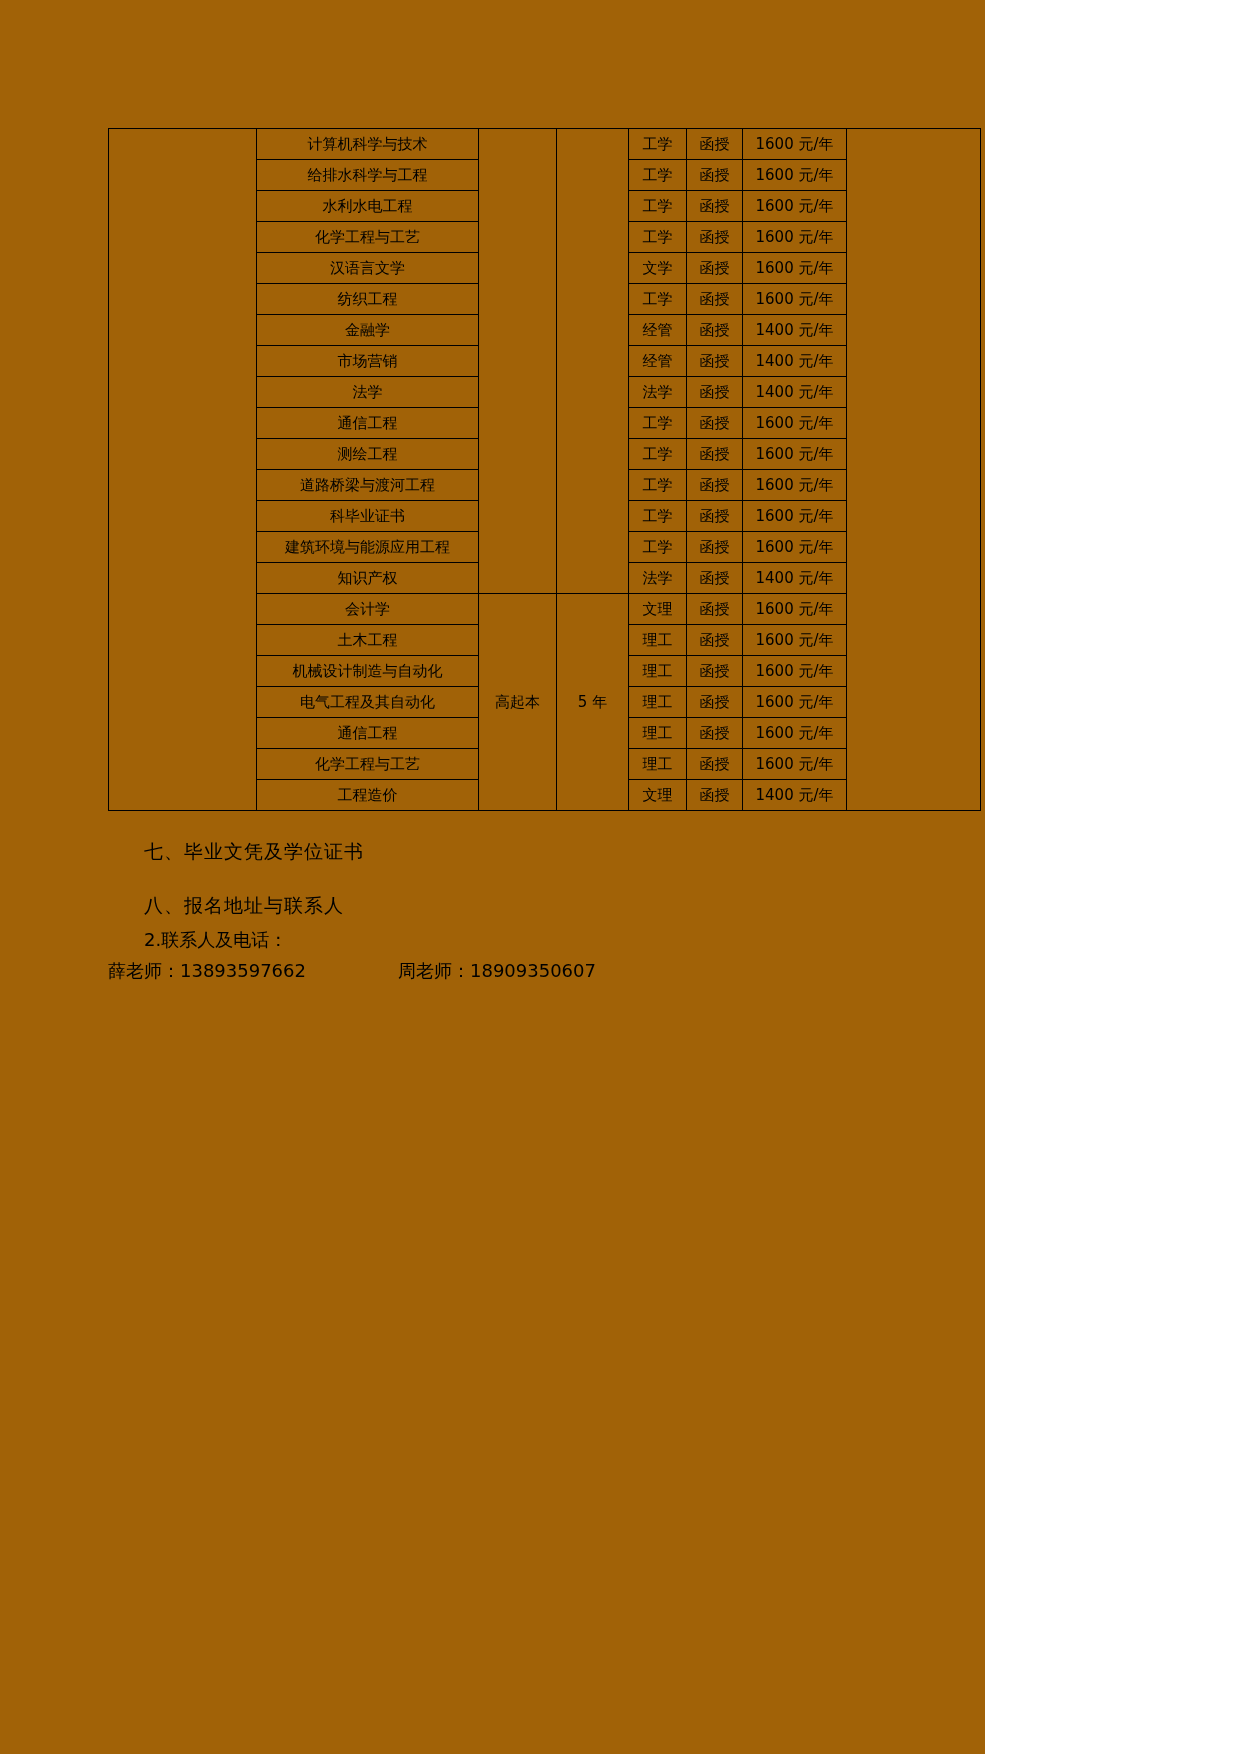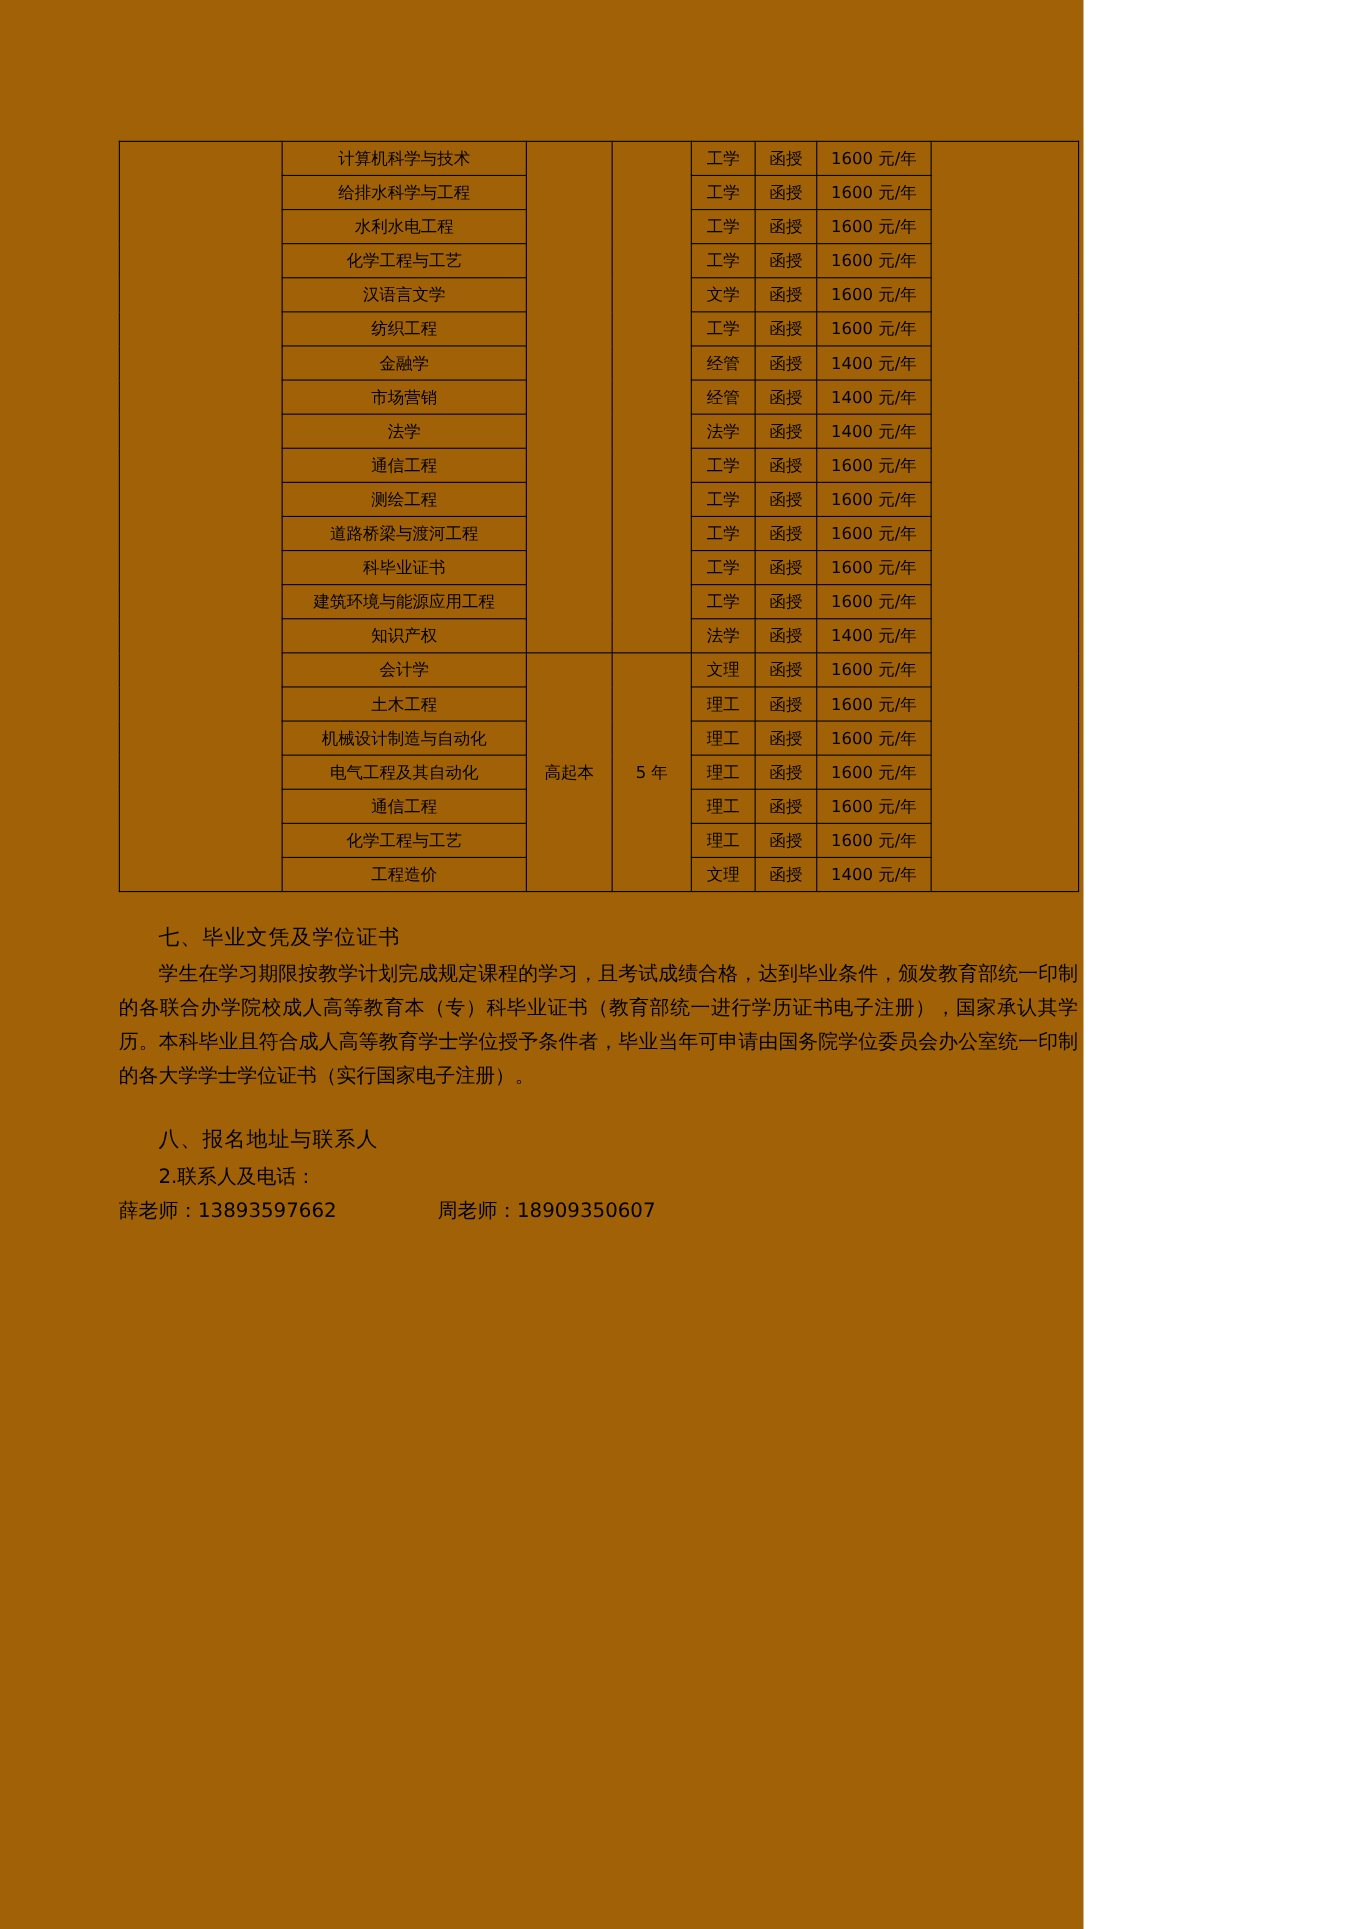--- a/index.html
+++ b/index.html
@@ -230,21 +230,20 @@
         <tr>
           <td>工程造价</td>
           <td>文理</td>
           <td>函授</td>
           <td class="fee">1400 元/年</td>
         </tr>
       </tbody>
     </table>
 
     <h2 class="section">七、毕业文凭及学位证书</h2>
-    <p class="para">学生在学习期限按教学计划完成规定课程的学习，且考试成绩合格，达到毕业条件，颁发教育部统一印制的各联合办学院校成人高等教育本（专）科毕业证书（教育部统一进行学历证书电子注册），国家承认其学历。本科毕业且符合成人高等教育学士学位授予条件者，毕业当年可申请由国务院学位委员会办公室统一印制的各大学学士学位证书（实行国家电子注册）。</p>
 
     <h2 class="section">八、报名地址与联系人</h2>
     <p class="para">2.联系人及电话：</p>
     <p class="contact-line">
       <span>薛老师：</span><span>13893597662</span><span class="gap"></span><span>周老师：</span><span>18909350607</span>
     </p>
 
   </div>
 </div>
 

